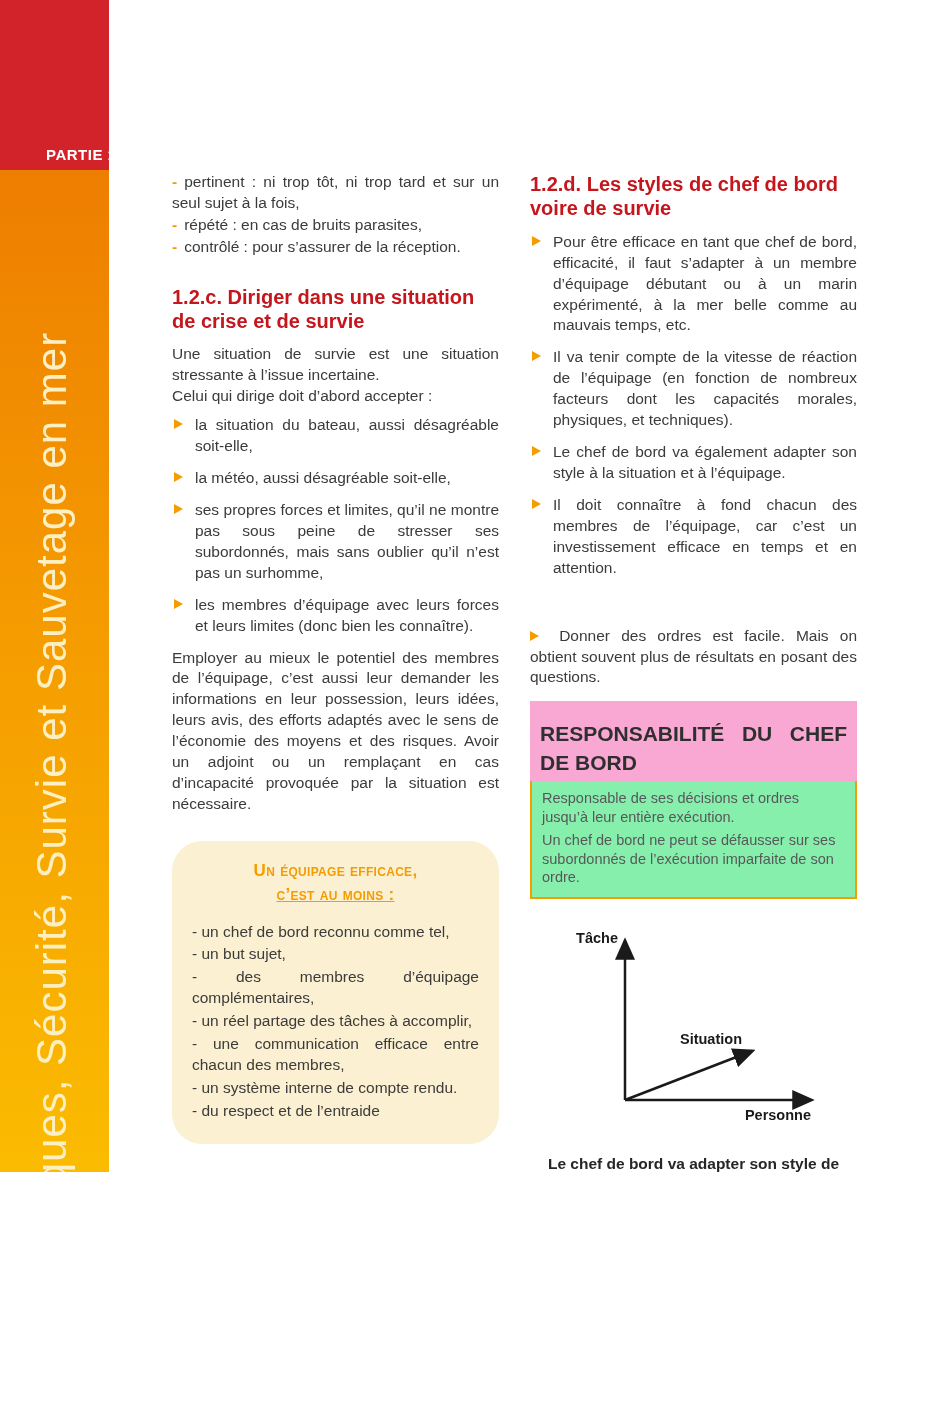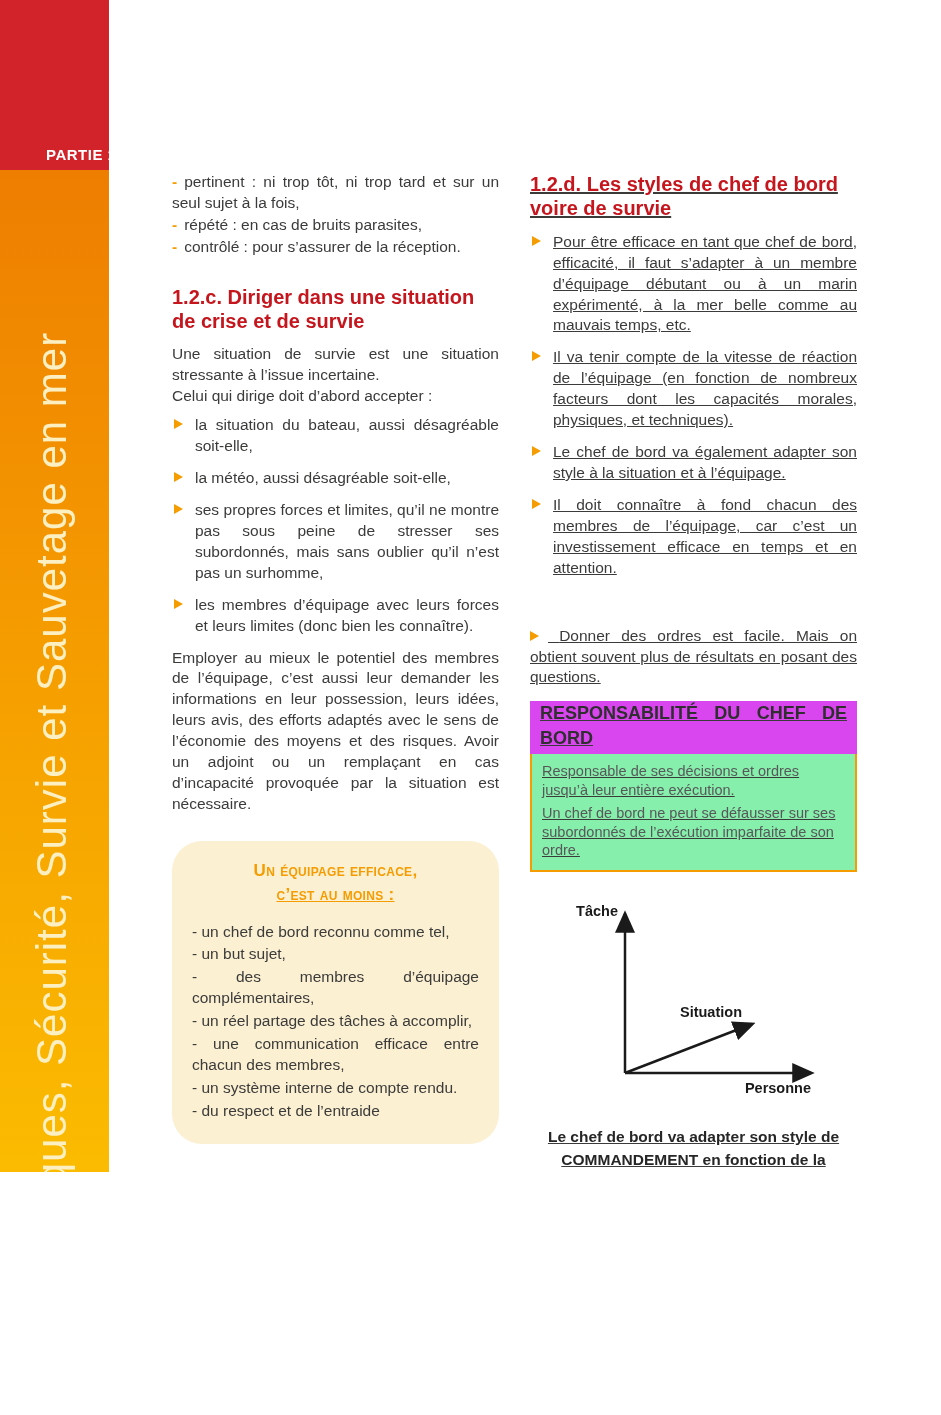--- a/index.html
+++ b/index.html
@@ -37,21 +37,21 @@
     color: #d2232a; font-weight: bold; font-size: 21px;
   }
 
   
   .col {
     position: absolute; top: 172px; width: 327px;
     color: #3b3b3a; font-size: 15.5px; line-height: 1.35;
     text-align: justify;
   }
   .col-left  { left: 172px; }
-  .col-right { left: 530px; text-decoration: underline; }
+  .col-right { left: 530px; }
 
   .dash-item { margin-bottom: 1px; }
   .dash-marker { color: #f59c00; font-weight: bold; margin-right: 7px; }
 
   .section-heading {
     color: #c5161d; font-weight: bold; font-size: 20px; line-height: 1.22;
     text-align: left; margin: 27px 0 11px 0;
   }
   .section-heading.first { margin-top: 0; }
 
@@ -77,22 +77,22 @@
     text-align: center; color: #f59c00; font-weight: bold;
     font-variant: small-caps; font-size: 17px; line-height: 1.4; letter-spacing: .3px;
   }
   .crew-title .underlined { text-decoration: underline; }
   .crew-items { margin-top: 15px; text-align: justify; }
   .crew-item { margin-bottom: 2px; }
 
   
   .resp-box { margin-top: 13px; }
   .resp-header {
-    background: #d946ef; color: #2f2f2f; font-weight: bold;
-    font-size: 18px; padding: 0 10px 4px 10px;
+    background: #f9a8d4; color: #2f2f2f; font-weight: bold;
+    font-size: 21px; padding: 19px 10px 4px 10px;
   }
   .resp-body {
     border: 2px solid #f59c00; border-top: none;
     background: #86efac; padding: 8px 10px 10px 10px;
     color: #58585a; font-size: 14.5px; line-height: 1.3; text-align: left;
   }
   .resp-body p { margin-bottom: 4px; }
   .resp-body p:last-child { margin-bottom: 0; }
 
   

